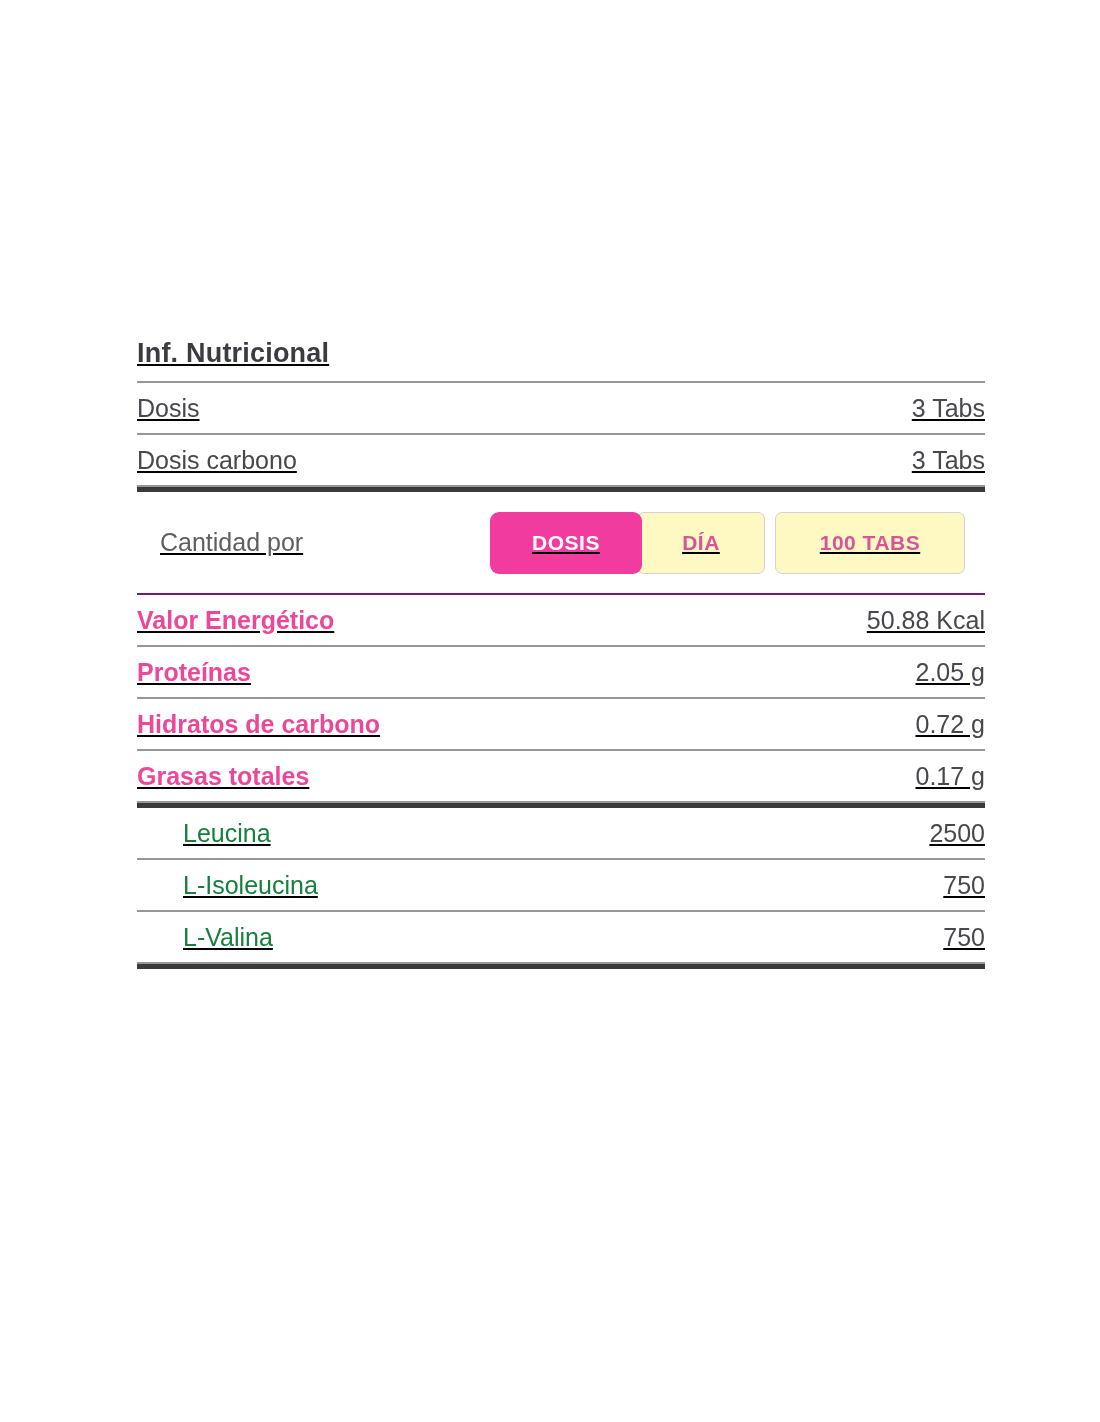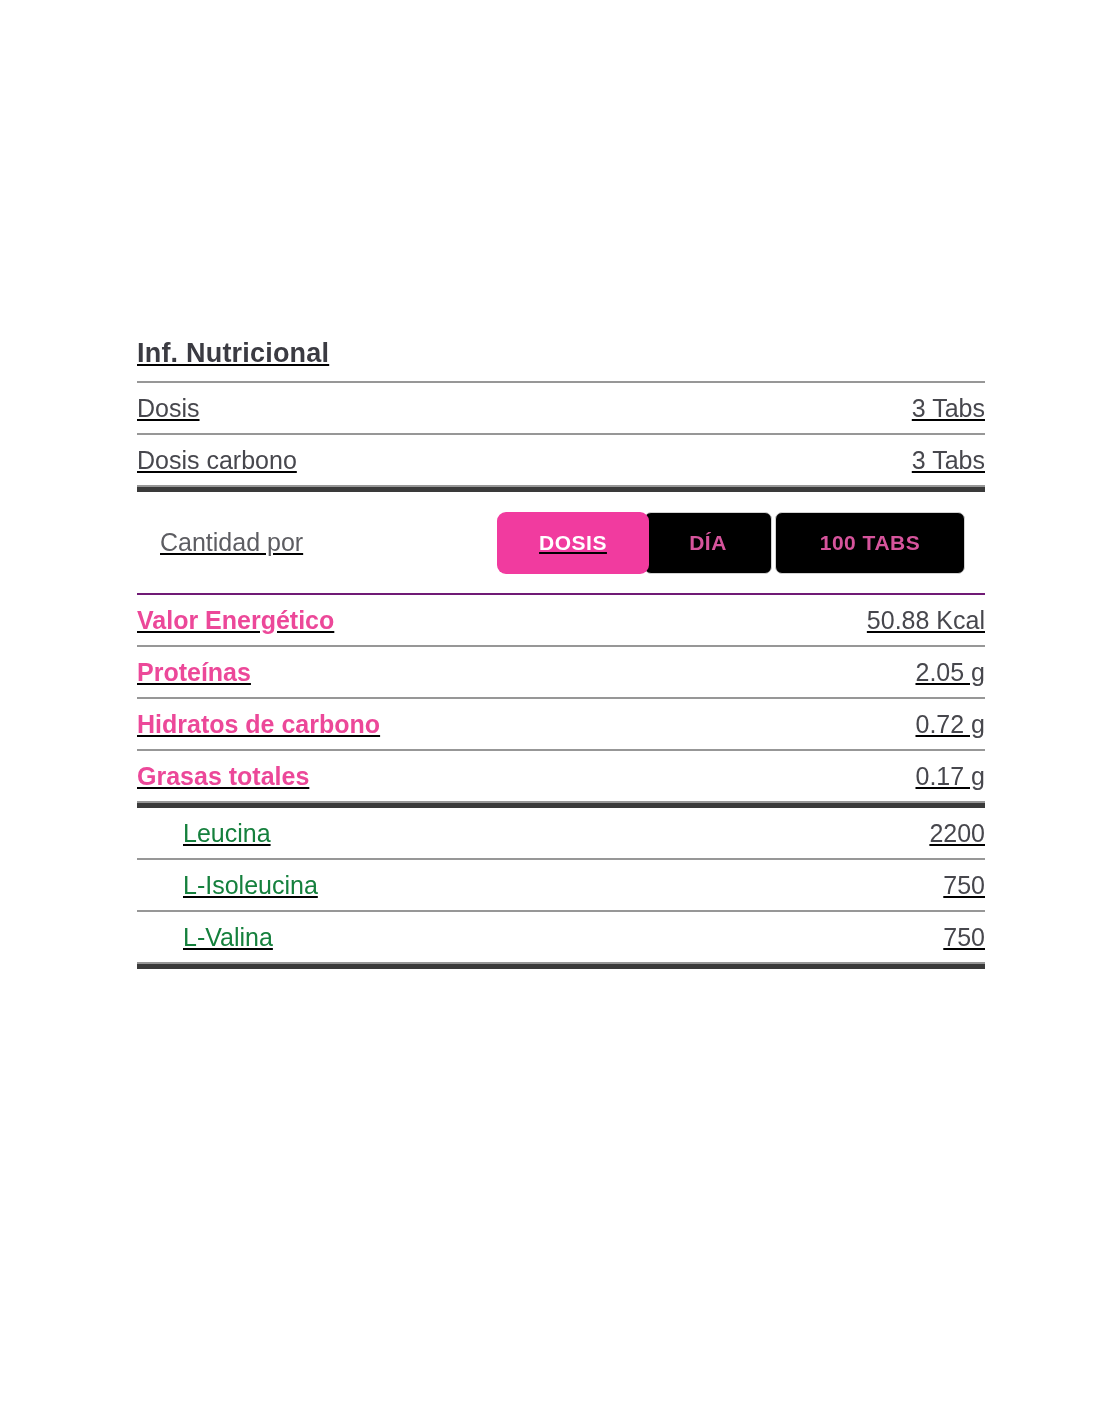--- a/index.html
+++ b/index.html
@@ -81,27 +81,27 @@
     width: 152px;
     background: #f13b9f;
     color: #ffffff;
     border: none;
     border-radius: 9px;
     position: relative;
     z-index: 2;
     margin-right: -5px;
   }
   .tab.plain {
-    background: #000000;
+    background: #fef9c3;
     border: 1px solid #d2d2d2;
     color: #d6549c;
     border-radius: 7px;
   }
   .tab.tab-dia { width: 128px; }
-  .tab.tab-tabs { width: 190px; margin-left: 3px; }
+  .tab.tab-tabs { width: 190px; margin-left: 10px; }
 </style>
 </head>
 <body>
 
 <div class="nutrition-panel">
 
   <div class="panel-title">Inf. Nutricional</div>
 
   <div class="row">
     <span class="lbl">Dosis</span>
@@ -137,21 +137,21 @@
   </div>
   <div class="row bold">
     <span class="lbl">Grasas totales</span>
     <span class="val">0.17 g</span>
   </div>
 
   <div class="thick-bar"></div>
 
   <div class="row">
     <span class="lbl sub">Leucina</span>
-    <span class="val">2200</span>
+    <span class="val">2500</span>
   </div>
   <div class="row">
     <span class="lbl sub">L-Isoleucina</span>
     <span class="val">750</span>
   </div>
   <div class="row">
     <span class="lbl sub">L-Valina</span>
     <span class="val">750</span>
   </div>
 

